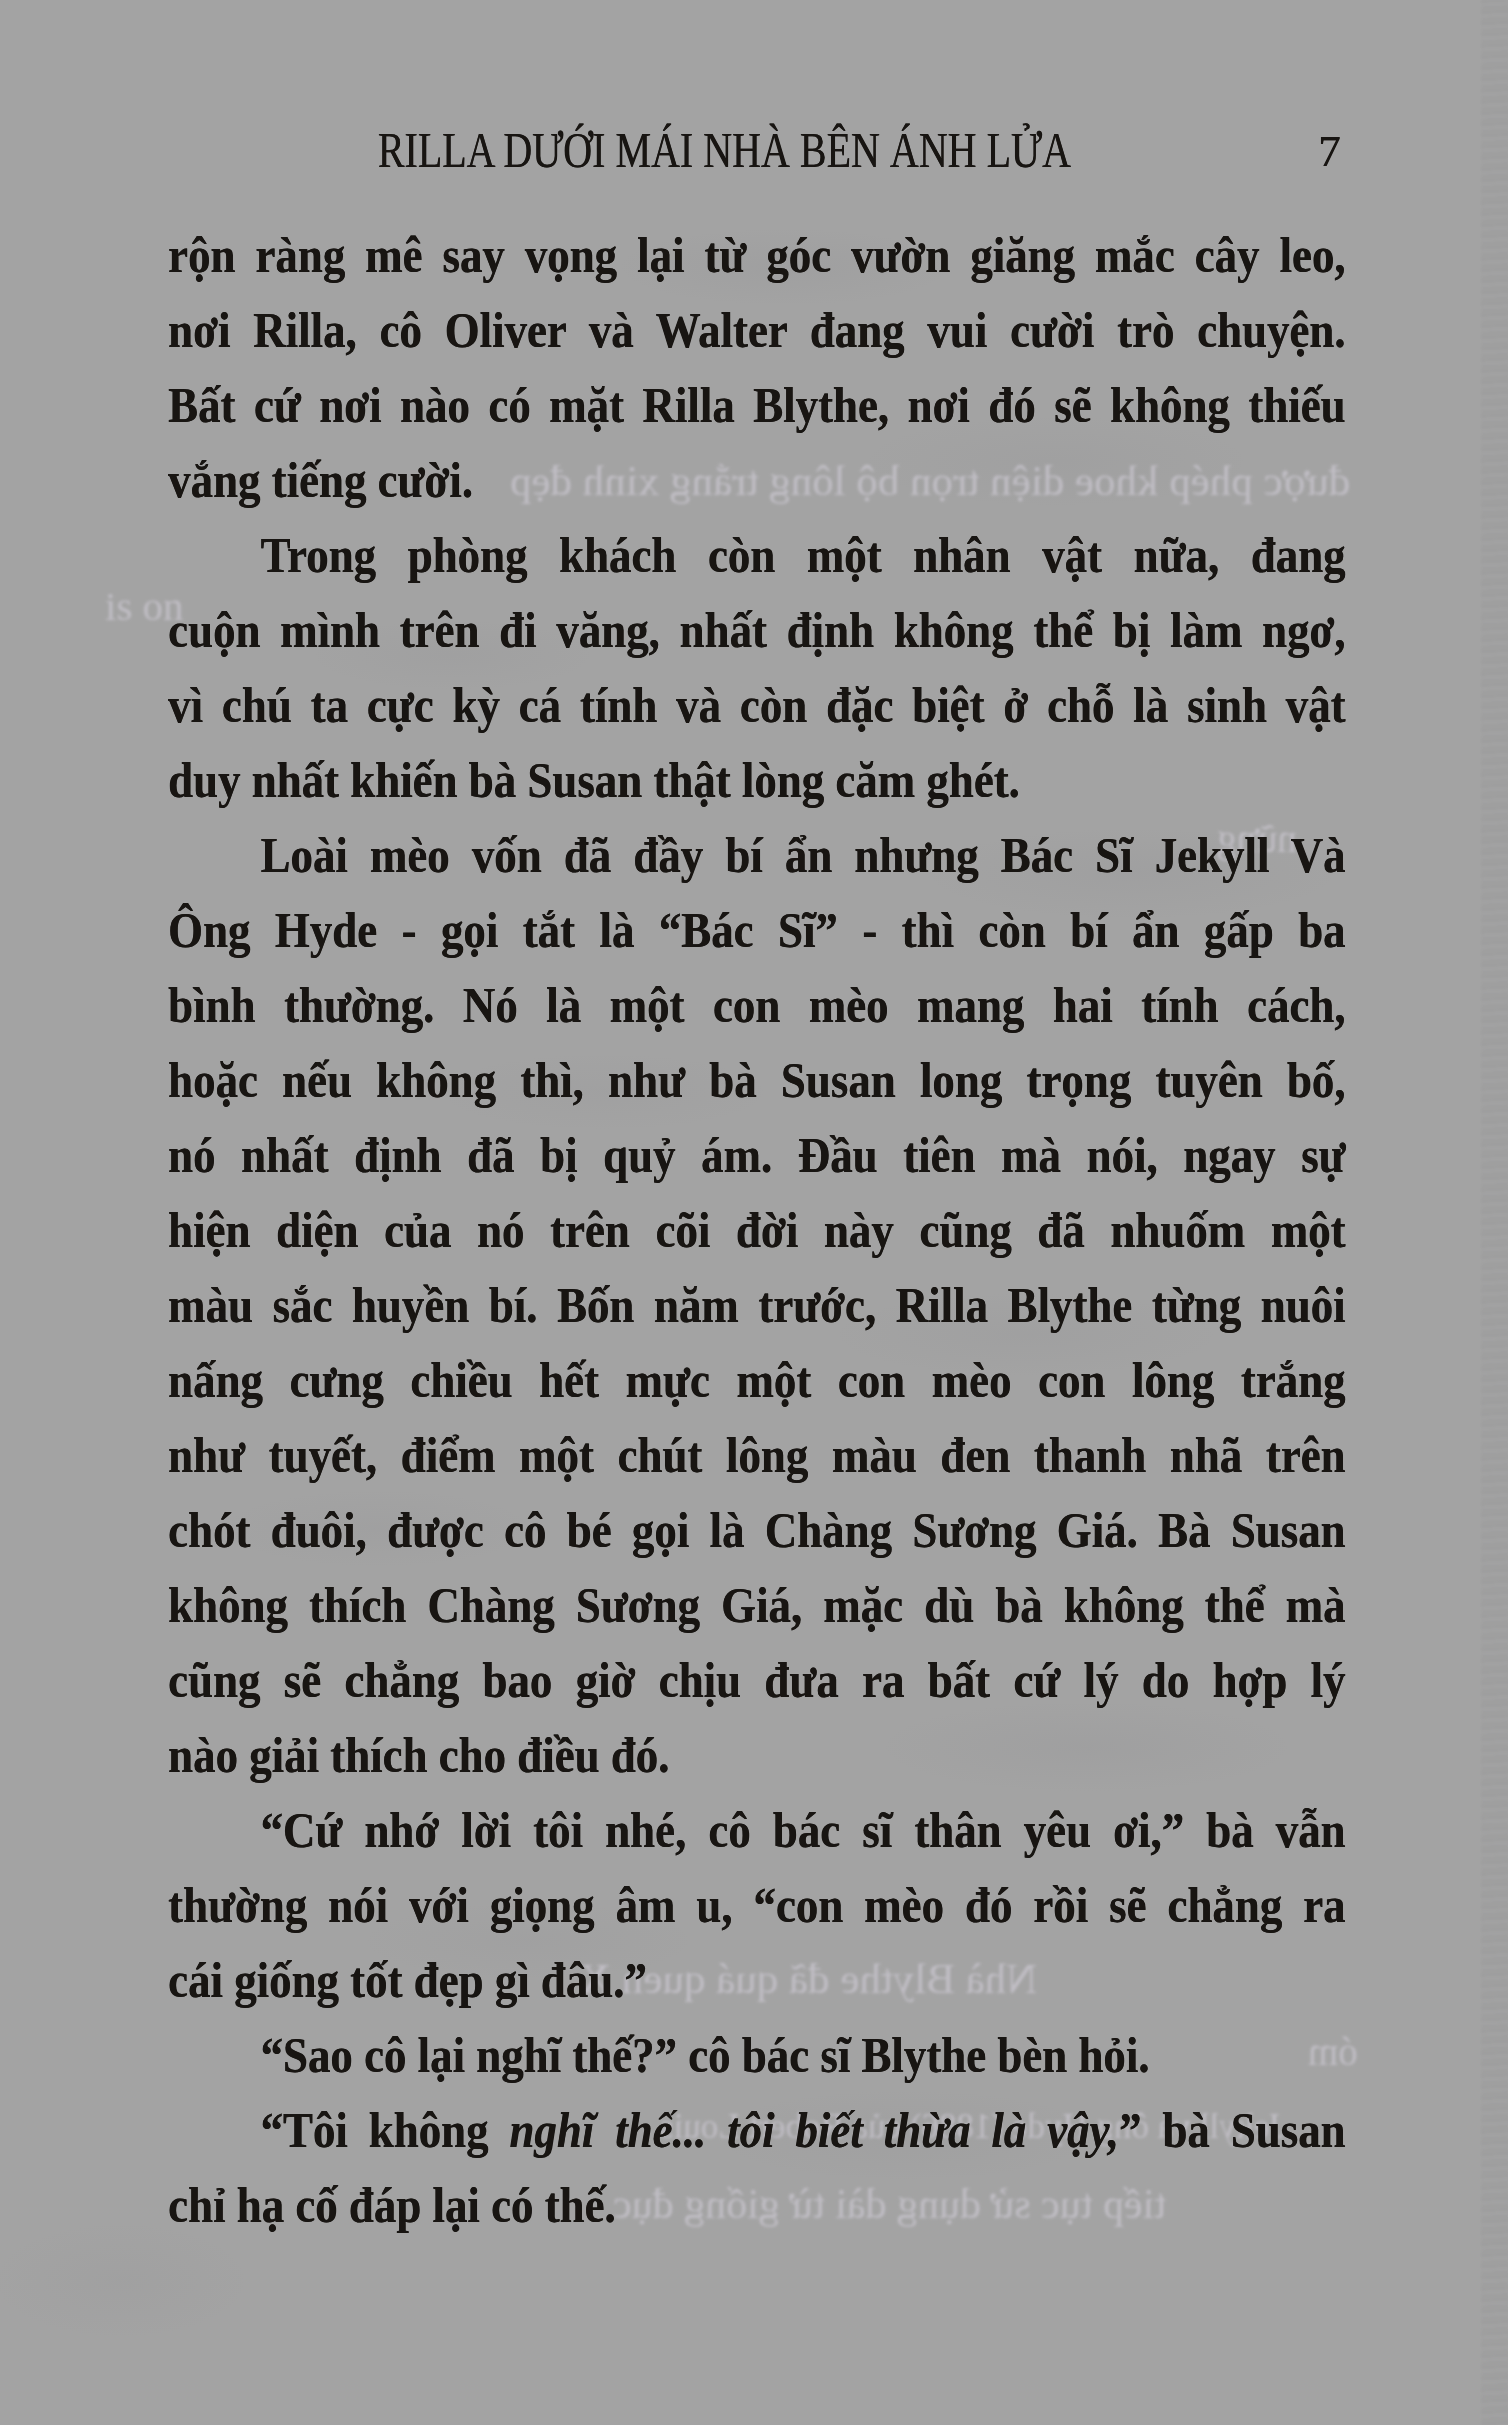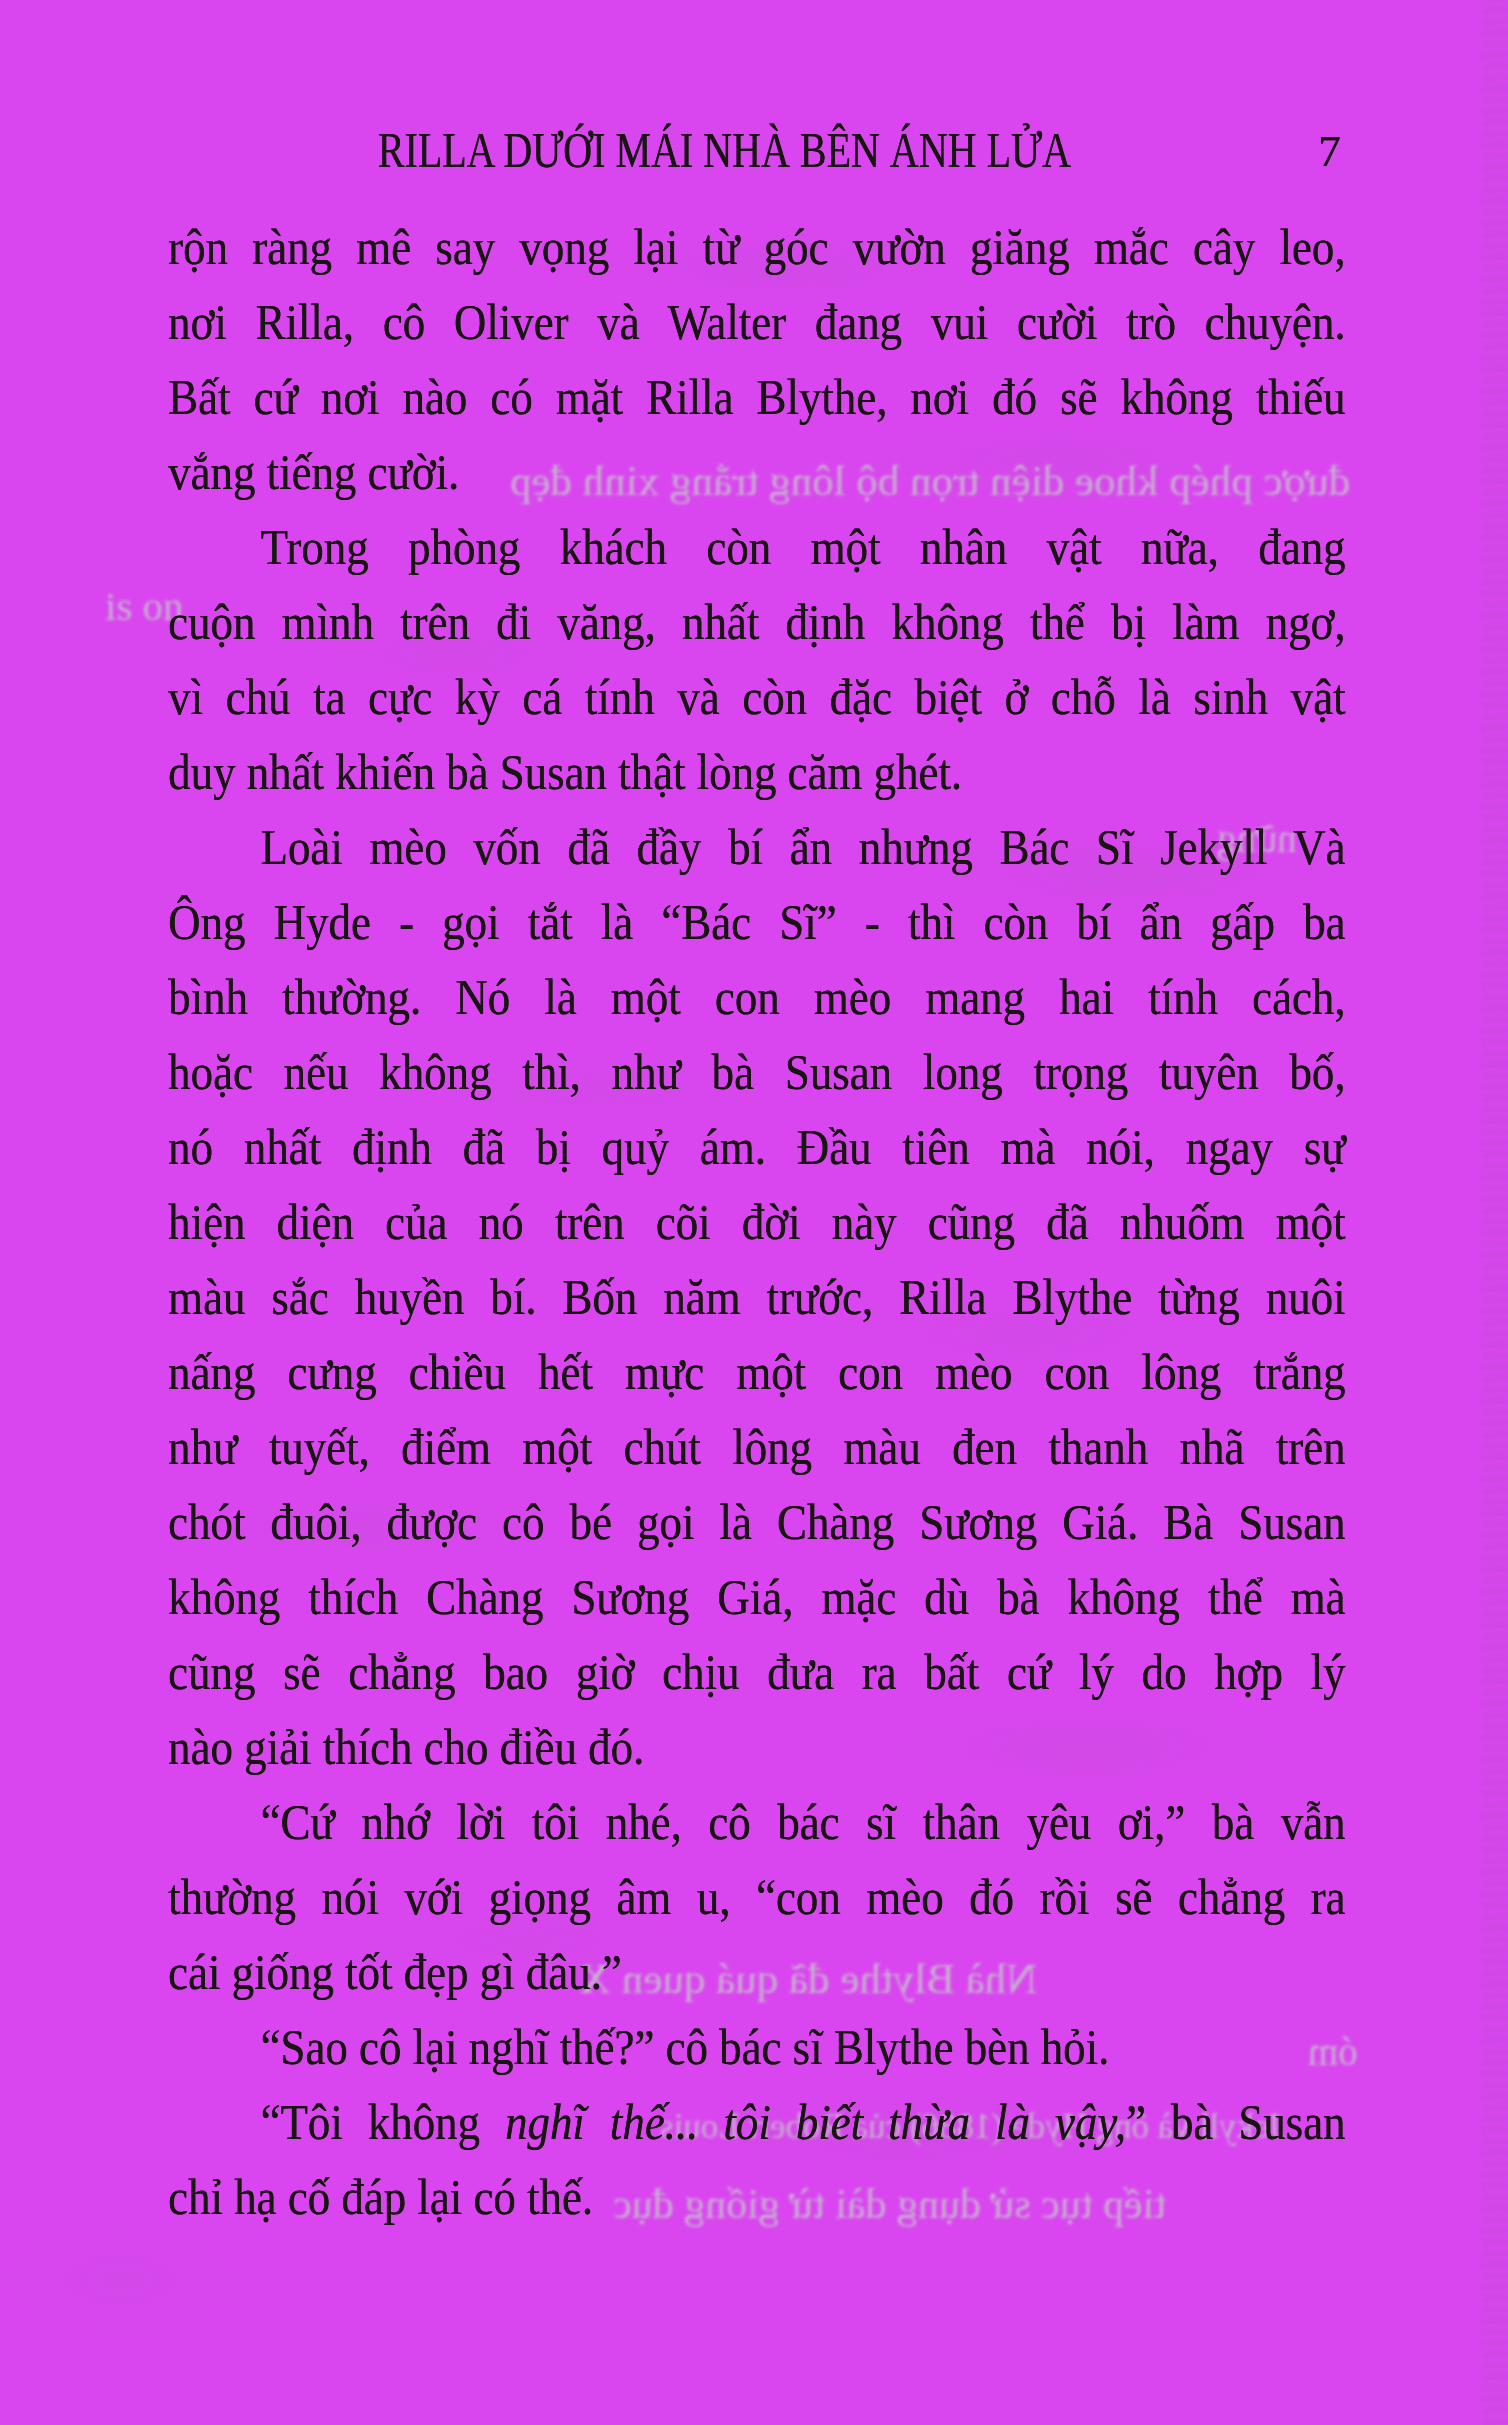--- a/index.html
+++ b/index.html
@@ -1,21 +1,21 @@
 <!DOCTYPE html>
 <html lang="vi" style="font-size:15px"><head>
 <meta charset="utf-8">
 <style>
   html, body { margin: 0; padding: 0; background: #e8e8e6; }
   .page {
     position: relative;
     width: 1509px;
     height: 2426px;
     margin: 0 auto;
-    background: #d946ef;
+    background: #a3a3a3;
     overflow: hidden;
     font-family: "Liberation Serif", "DejaVu Serif", serif;
     color: #181512;
   }
   
   .mottle {
     position: absolute; inset: 0; pointer-events: none;
     background-image:
       radial-gradient(ellipse 243px 56px at 52% 11%, rgba(110,110,118,.07), transparent 70%),
       radial-gradient(ellipse 281px 66px at 70% 19%, rgba(110,110,118,.06), transparent 70%),
@@ -45,21 +45,21 @@
     line-height: 56px;
     transform: scaleX(0.80);
     white-space: nowrap;
     text-shadow: 0.4px 0.2px 0 currentColor;
   }
   .page-number {
     position: absolute; top: 125px; left: 1318px;
     font-size: 45px; line-height: 52px;
     text-shadow: 0.4px 0.2px 0 currentColor;
   }
-  .text-block { position: absolute; top: 210px; left: 168px; width: 1338px; }
+  .text-block { position: absolute; top: 218px; left: 168px; width: 1338px; font-weight: bold; }
   .line {
     width: 1338px;
     height: 75px;
     line-height: 75px;
     font-size: 51px;
     transform: scaleX(0.88);
     transform-origin: left center;
     white-space: normal;
     text-shadow: 0.4px 0.2px 0 currentColor;
   }

